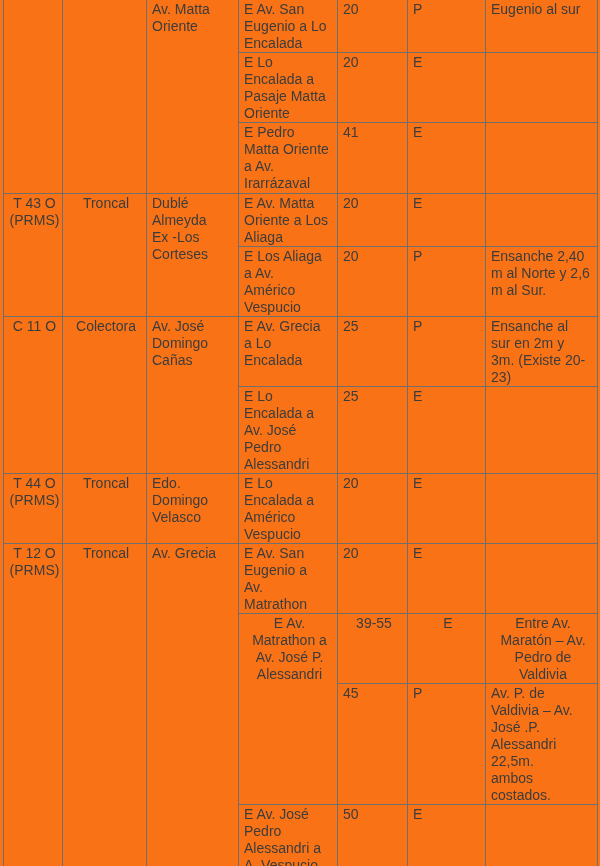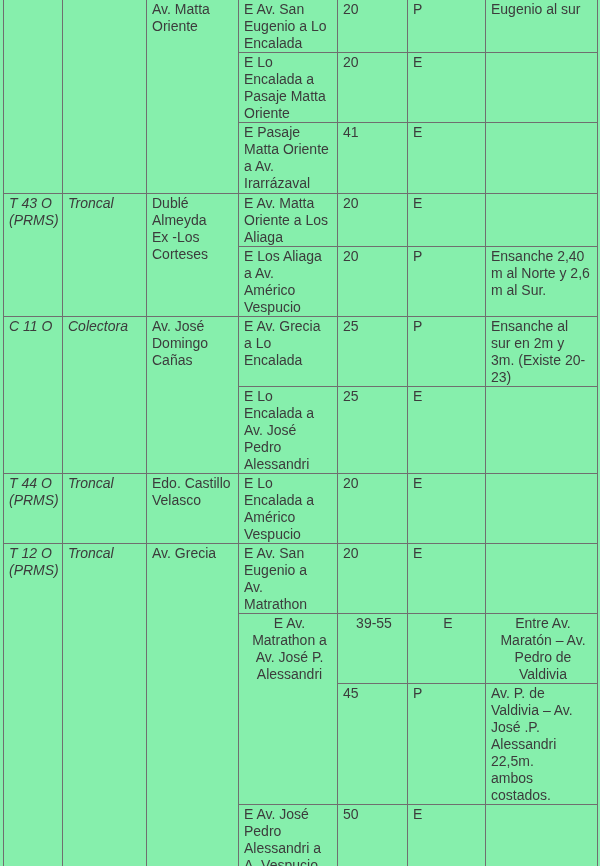--- a/index.html
+++ b/index.html
@@ -10,21 +10,21 @@
   body {
     width: 600px;
     height: 866px;
     overflow: hidden;
     font-family: "Liberation Sans", sans-serif;
   }
   .page {
     position: relative;
     width: 600px;
     height: 866px;
-    background: #86efac;
+    background: #f97316;
   }
   table.roads {
     border-collapse: collapse;
     table-layout: fixed;
     margin: 0 0 0 3px;
     width: 594px;
   }
   table.roads td {
     border: 1px solid #6f6f6f;
     vertical-align: top;
@@ -32,23 +32,23 @@
     font-size: 14px;
     line-height: 17px;
     color: #3c3c3c;
     white-space: pre-line;
     overflow: hidden;
     word-wrap: break-word;
   }
   
   table.roads tr:first-child > td { border-top: none; }
   td.center {
+    text-align: center;
     padding-left: 2px;
     padding-right: 2px;
-    font-style: italic;
   }
   
   table.roads tr:nth-child(1)  { height: 52px; }
   table.roads tr:nth-child(2)  { height: 69px; }
   table.roads tr:nth-child(3)  { height: 71px; }
   table.roads tr:nth-child(4)  { height: 52px; }
   table.roads tr:nth-child(5)  { height: 68px; }
   table.roads tr:nth-child(6)  { height: 70px; }
   table.roads tr:nth-child(7)  { height: 87px; }
   table.roads tr:nth-child(8)  { height: 68px; }
@@ -88,21 +88,21 @@
     <tr>
       <td>E Lo
 Encalada a
 Pasaje Matta
 Oriente</td>
       <td>20</td>
       <td>E</td>
       <td></td>
     </tr>
     <tr>
-      <td>E Pasaje
+      <td>E Pedro
 Matta Oriente
 a Av.
 Irarrázaval</td>
       <td>41</td>
       <td>E</td>
       <td></td>
     </tr>
 
     <tr>
       <td rowspan="2" class="center">T 43 O
@@ -155,21 +155,21 @@
 Alessandri</td>
       <td>25</td>
       <td>E</td>
       <td></td>
     </tr>
 
     <tr>
       <td class="center">T 44 O
 (PRMS)</td>
       <td class="center">Troncal</td>
-      <td>Edo. Castillo
+      <td>Edo. Domingo
 Velasco</td>
       <td>E Lo
 Encalada a
 Américo
 Vespucio</td>
       <td>20</td>
       <td>E</td>
       <td></td>
     </tr>
 

